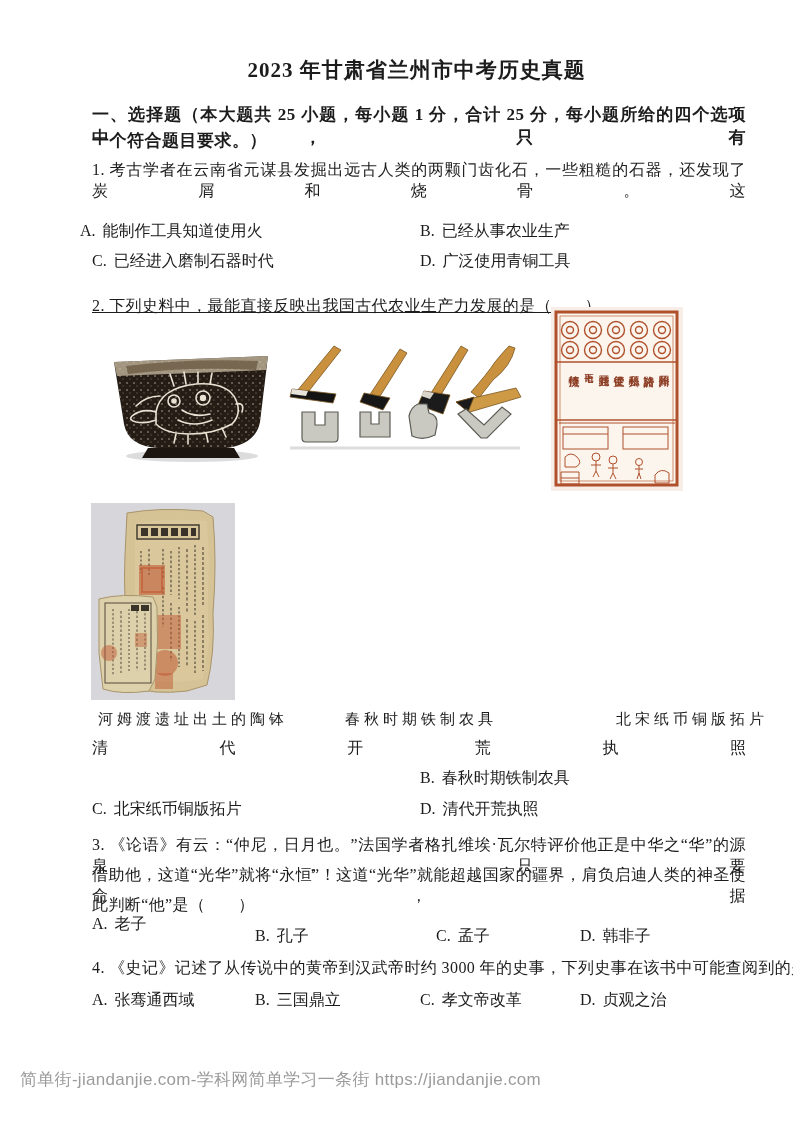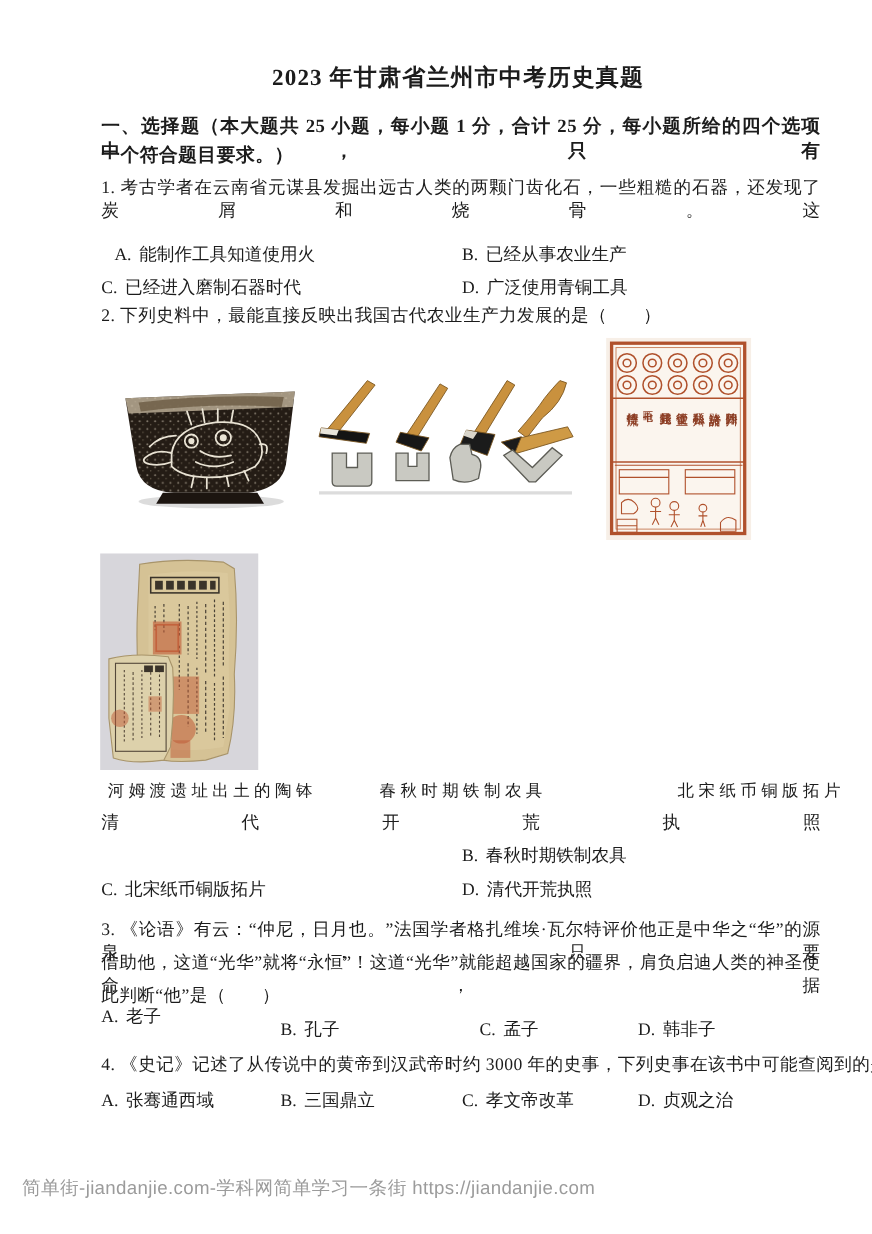--- a/index.html
+++ b/index.html
@@ -64,34 +64,34 @@
 
 <div id="page">
 
   <div class="abs title">2023 年甘肃省兰州市中考历史真题</div>
 
   <div class="abs secline just" style="top:103px;">一、选择题（本大题共 25 小题，每小题 1 分，合计 25 分，每小题所给的四个选项中，只有</div>
   <div class="abs secline" style="top:129px;">一个符合题目要求。）</div>
 
   <div class="abs bodyline just" style="top:160px;">1. 考古学者在云南省元谋县发掘出远古人类的两颗门齿化石，一些粗糙的石器，还发现了炭屑和烧骨。这</div>
 
-  <div class="abs opt" style="top:221px;left:84px;text-align:center;">
+  <div class="abs opt" style="top:221px;left:60px;text-align:center;">
     <span class="lbl">A.</span><span>能制作工具知道使用火</span>
   </div>
   <div class="abs opt" style="top:221px;left:400px;">
     <span class="lbl">B.</span><span>已经从事农业生产</span>
   </div>
   <div class="abs opt" style="top:251px;left:72px;">
     <span class="lbl">C.</span><span>已经进入磨制石器时代</span>
   </div>
   <div class="abs opt" style="top:251px;left:400px;">
     <span class="lbl">D.</span><span>广泛使用青铜工具</span>
   </div>
 
-  <div class="abs bodyline" style="top:277px;">2. 下列史料中，最能直接反映出我国古代农业生产力发展的是（　　）</div>
+  <div class="abs bodyline" style="top:296px;text-decoration:underline;">2. 下列史料中，最能直接反映出我国古代农业生产力发展的是（　　）</div>
 
   <div class="abs" style="top:346px;left:84px;">
     <svg width="172" height="118" viewBox="0 0 172 118">
       <defs>
         <pattern id="speckle" width="7" height="7" patternUnits="userSpaceOnUse">
           <rect width="7" height="7" fill="none"></rect>
           <circle cx="2" cy="2" r="0.9" fill="#cfc5b2" opacity="0.55"></circle>
           <circle cx="5" cy="5" r="0.7" fill="#b5a88f" opacity="0.45"></circle>
         </pattern>
       </defs>

